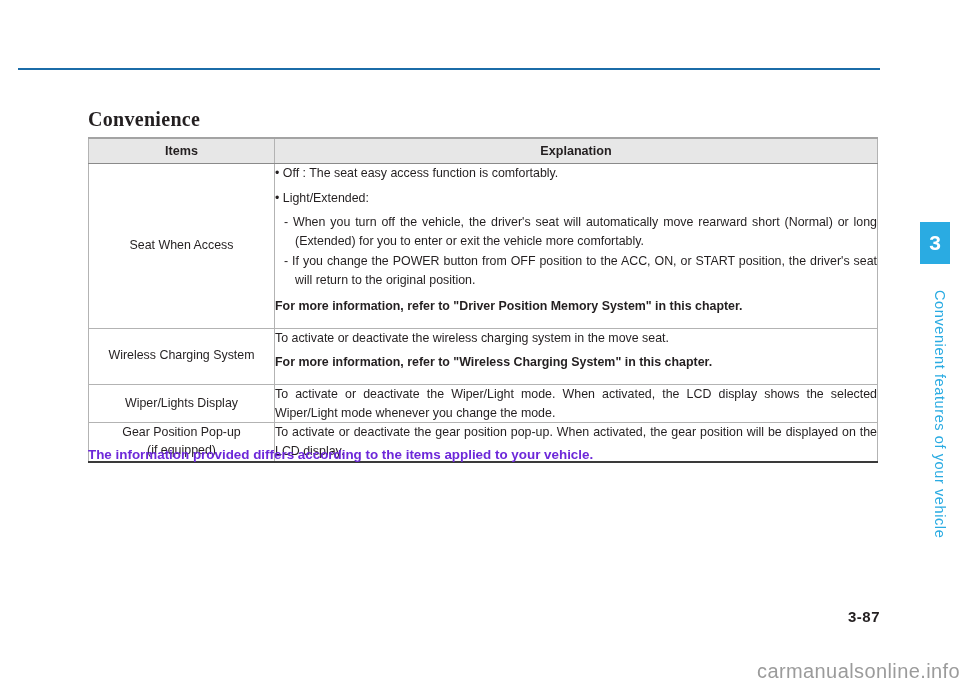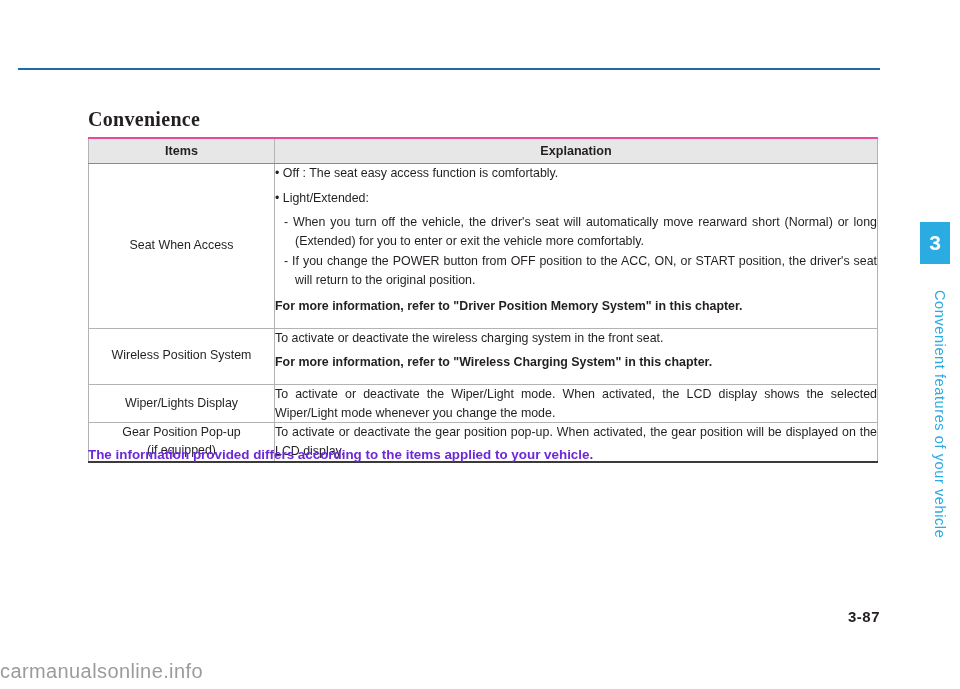--- a/index.html
+++ b/index.html
@@ -90,21 +90,21 @@
     border: 1px solid #b3b3b3;
     padding: 0;
     vertical-align: middle;
   }
   table.spec thead th {
     background: #e7e7e7;
     font-size: 12.6px;
     font-weight: bold;
     height: 24px;
     text-align: center;
-    border-top: 2px solid #ec4899;
+    border-top: 2px solid #a3a3a3;
     border-bottom: 1px solid #8a8a8a;
   }
   table.spec tbody tr:last-child td {
     border-bottom: 2px solid #3a3a3a;
   }
   .col-item {
     width: 185px;
     text-align: center;
     padding: 5px 6px;
     line-height: 1.45;
@@ -144,21 +144,21 @@
     font-size: 13.4px;
     font-weight: bold;
     color: #6d28d9;
   }
 
   .watermark {
     position: absolute;
     left: 0;
     right: 0;
     bottom: 6px;
-    text-align: left;
+    text-align: right;
     font-size: 20px;
     color: #9b9b9b;
     letter-spacing: 0.4px;
   }
 </style>
 </head>
 <body>
 
 <div class="page-rule"></div>
 
@@ -181,23 +181,23 @@
       <td class="col-item">Seat When Access</td>
       <td class="col-exp">
         <p class="bullet-line">• Off : The seat easy access function is comfortably.</p>
         <p class="bullet-line">• Light/Extended:</p>
         <p class="sub-line">- When you turn off the vehicle, the driver's seat will automatically move rearward short (Normal) or long (Extended) for you to enter or exit the vehicle more comfortably.</p>
         <p class="sub-line">- If you change the POWER button from OFF position to the ACC, ON, or START position, the driver's seat will return to the original position.</p>
         <p class="bold-note">For more information, refer to "Driver Position Memory System" in this chapter.</p>
       </td>
     </tr>
     <tr>
-      <td class="col-item">Wireless Position System</td>
-      <td class="col-exp">
-        <p class="plain-line">To activate or deactivate the wireless charging system in the front seat.</p>
+      <td class="col-item">Wireless Charging System</td>
+      <td class="col-exp">
+        <p class="plain-line">To activate or deactivate the wireless charging system in the move seat.</p>
         <p class="bold-follow">For more information, refer to "Wireless Charging System" in this chapter.</p>
       </td>
     </tr>
     <tr>
       <td class="col-item">Wiper/Lights Display</td>
       <td class="col-exp">
         <p class="plain-line">To activate or deactivate the Wiper/Light mode. When activated, the LCD display shows the selected Wiper/Light mode whenever you change the mode.</p>
       </td>
     </tr>
     <tr>

